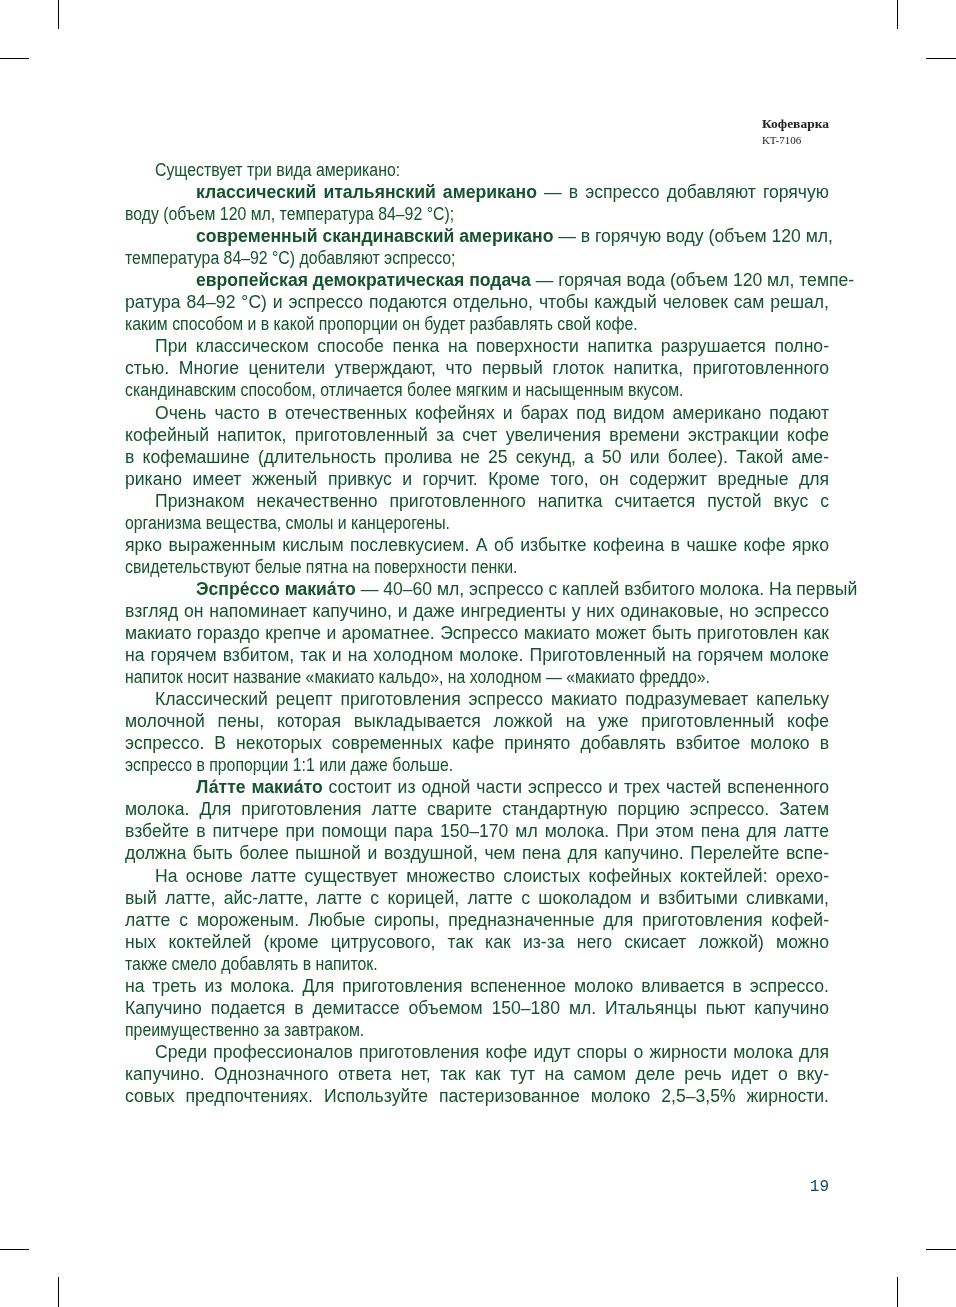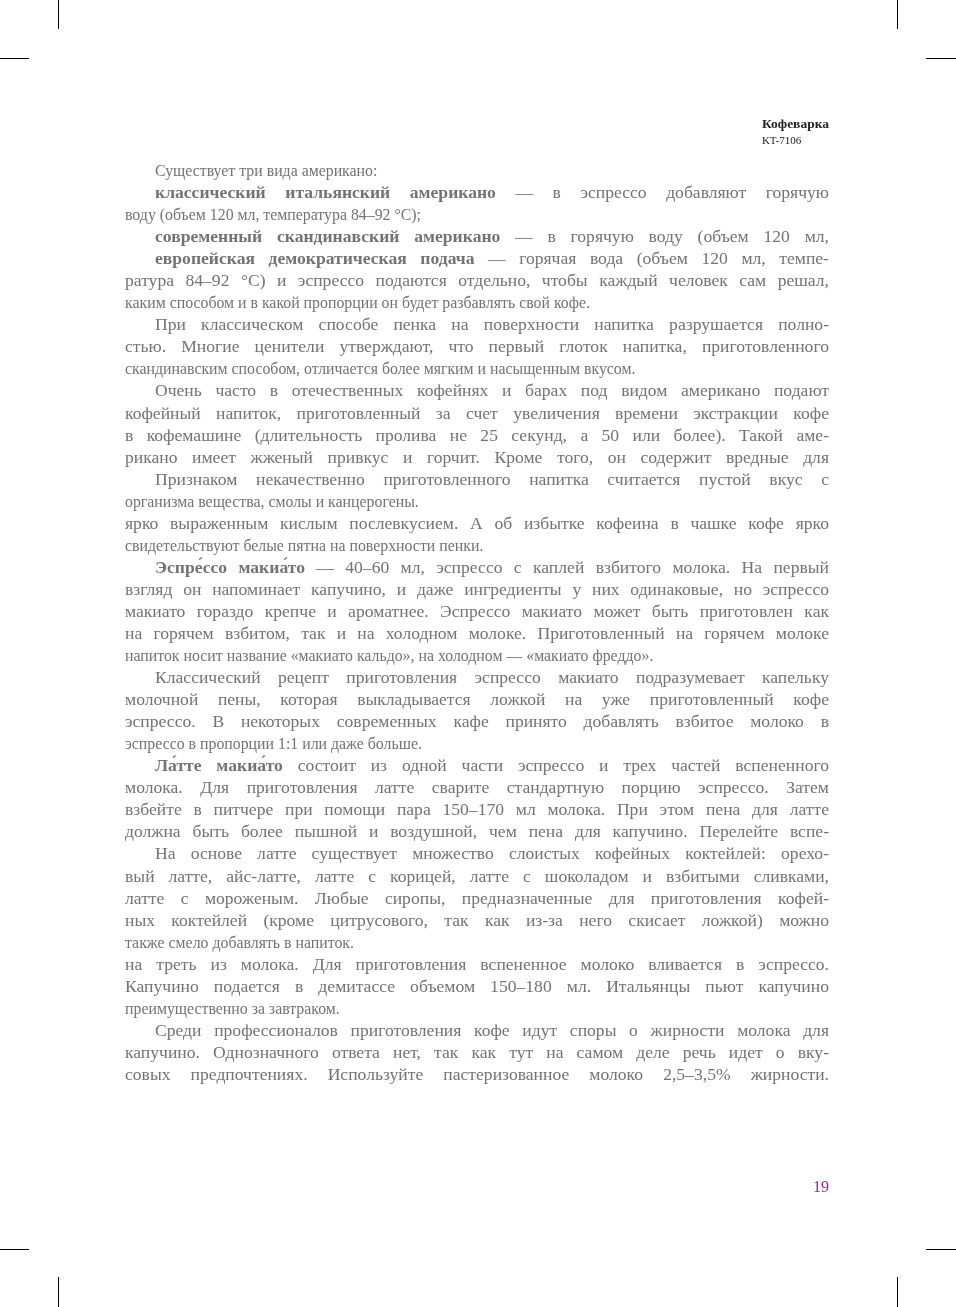--- a/index.html
+++ b/index.html
@@ -3,28 +3,28 @@
 <meta charset="utf-8">
 <style>
   html, body { margin: 0; padding: 0; background: #ffffff; }
   body { width: 956px; height: 1307px; position: relative; overflow: hidden; }
   .mark { position: absolute; background: #000; }
   .header { position: absolute; right: 127px; top: 115px; text-align: left;
     font-family: "Liberation Serif", serif; color: #222; line-height: 17px; }
   .header .title { font-weight: bold; font-size: 13.5px; }
   .header .model { font-size: 11px; }
   .body { position: absolute; left: 125px; top: 159px; width: 704px;
-    font-family: Liberation Serif, serif; font-size: 17.6px; color: #737373; }
+    font-family: Liberation Sans, sans-serif; font-size: 17.6px; color: #14532d; }
   .line { height: 22.05px; line-height: 22.05px; white-space: nowrap;
     text-align: justify; text-align-last: justify; overflow: visible; }
   .line.last { text-align-last: left; }
   .line.indent { padding-left: 30px; }
-  b { font-weight: bold; }
+  b { font-weight: bold; margin-left: 41px; }
   .pagenum { position: absolute; right: 127px; top: 1178px;
-    font-family: Liberation Serif, serif; font-size: 16px; color: #a21caf; }
+    font-family: Liberation Mono, monospace; font-size: 16px; color: #0c4a6e; }
 </style>
 </head>
 <body>
 
 <div class="mark" style="left:58px;top:0;width:1px;height:29px;"></div>
 <div class="mark" style="left:0;top:58px;width:29px;height:1px;"></div>
 <div class="mark" style="left:897px;top:0;width:1px;height:29px;"></div>
 <div class="mark" style="left:926px;top:58px;width:30px;height:1px;"></div>
 <div class="mark" style="left:0;top:1249px;width:29px;height:1px;"></div>
 <div class="mark" style="left:58px;top:1277px;width:1px;height:30px;"></div>
@@ -34,20 +34,21 @@
 <div class="header">
   <div class="title">Кофеварка</div>
   <div class="model">KT-7106</div>
 </div>
 
 <div class="body" id="body">
     <div class="line indent last"><span style="display: inline-block; transform-origin: left center; transform: scaleX(0.9);"><span>Существует три вида американо:</span></span></div>
     <div class="line indent"><b>классический итальянский американо</b><span> — в эспрессо добавляют горячую</span></div>
     <div class="line last"><span style="display: inline-block; transform-origin: left center; transform: scaleX(0.9);"><span>воду (объем 120 мл, температура 84–92 °С);</span></span></div>
     <div class="line indent"><b>современный скандинавский американо</b><span> — в горячую воду (объем 120 мл,</span></div>
+    <div class="line last"><span style="display: inline-block; transform-origin: left center; transform: scaleX(0.9);"><span>температура 84–92 °С) добавляют эспрессо;</span></span></div>
     <div class="line indent"><b>европейская демократическая подача</b><span> — горячая вода (объем 120 мл, темпе-</span></div>
     <div class="line"><span>ратура 84–92 °С) и эспрессо подаются отдельно, чтобы каждый человек сам решал,</span></div>
     <div class="line last"><span style="display: inline-block; transform-origin: left center; transform: scaleX(0.9);"><span>каким способом и в какой пропорции он будет разбавлять свой кофе.</span></span></div>
     <div class="line indent"><span>При классическом способе пенка на поверхности напитка разрушается полно-</span></div>
     <div class="line"><span>стью. Многие ценители утверждают, что первый глоток напитка, приготовленного</span></div>
     <div class="line last"><span style="display: inline-block; transform-origin: left center; transform: scaleX(0.9);"><span>скандинавским способом, отличается более мягким и насыщенным вкусом.</span></span></div>
     <div class="line indent"><span>Очень часто в отечественных кофейнях и барах под видом американо подают</span></div>
     <div class="line"><span>кофейный напиток, приготовленный за счет увеличения времени экстракции кофе</span></div>
     <div class="line"><span>в кофемашине (длительность пролива не 25 секунд, а 50 или более). Такой аме-</span></div>
     <div class="line"><span>рикано имеет жженый привкус и горчит. Кроме того, он содержит вредные для</span></div>

